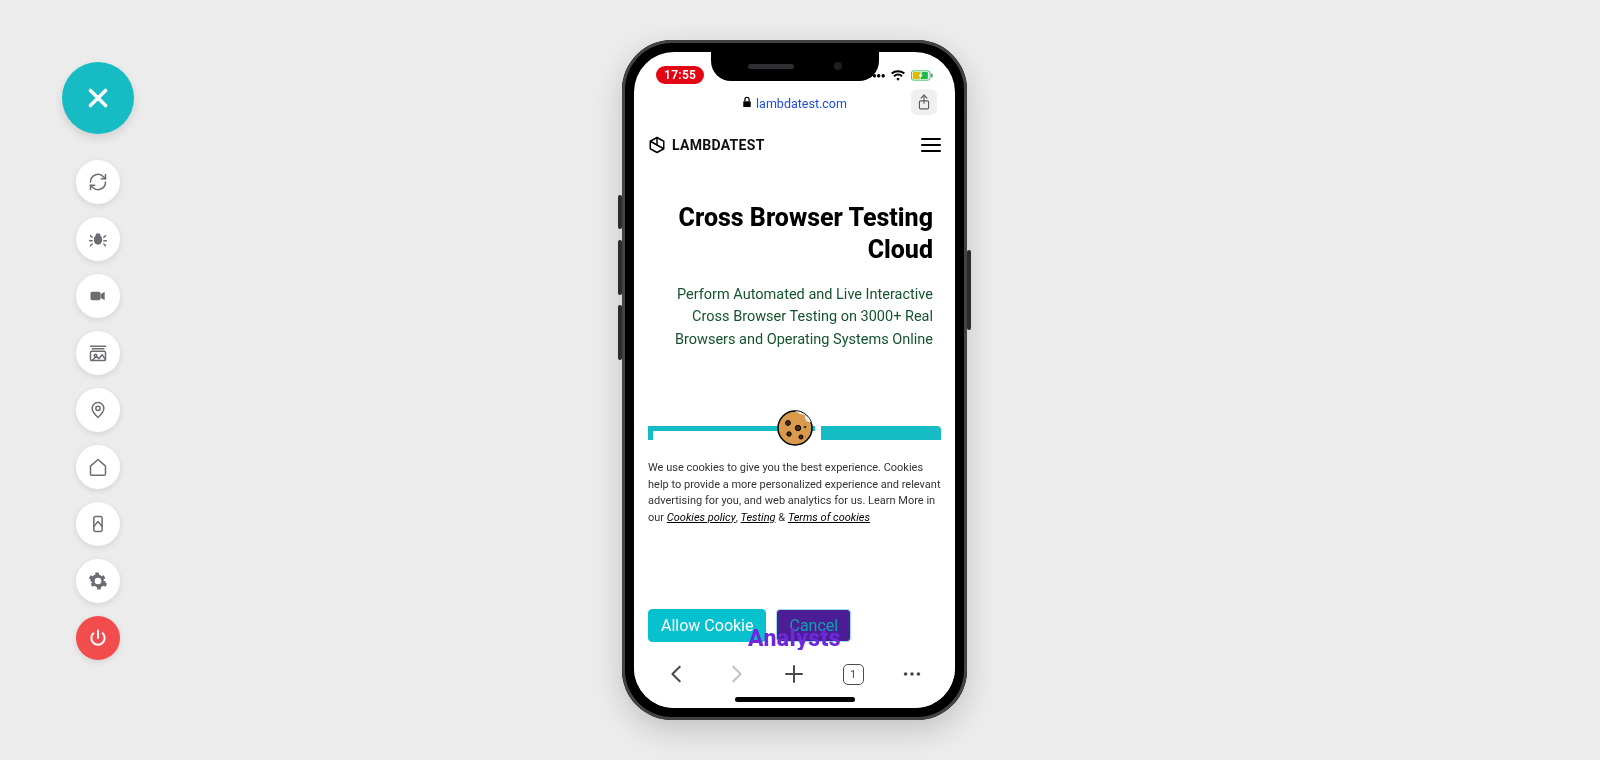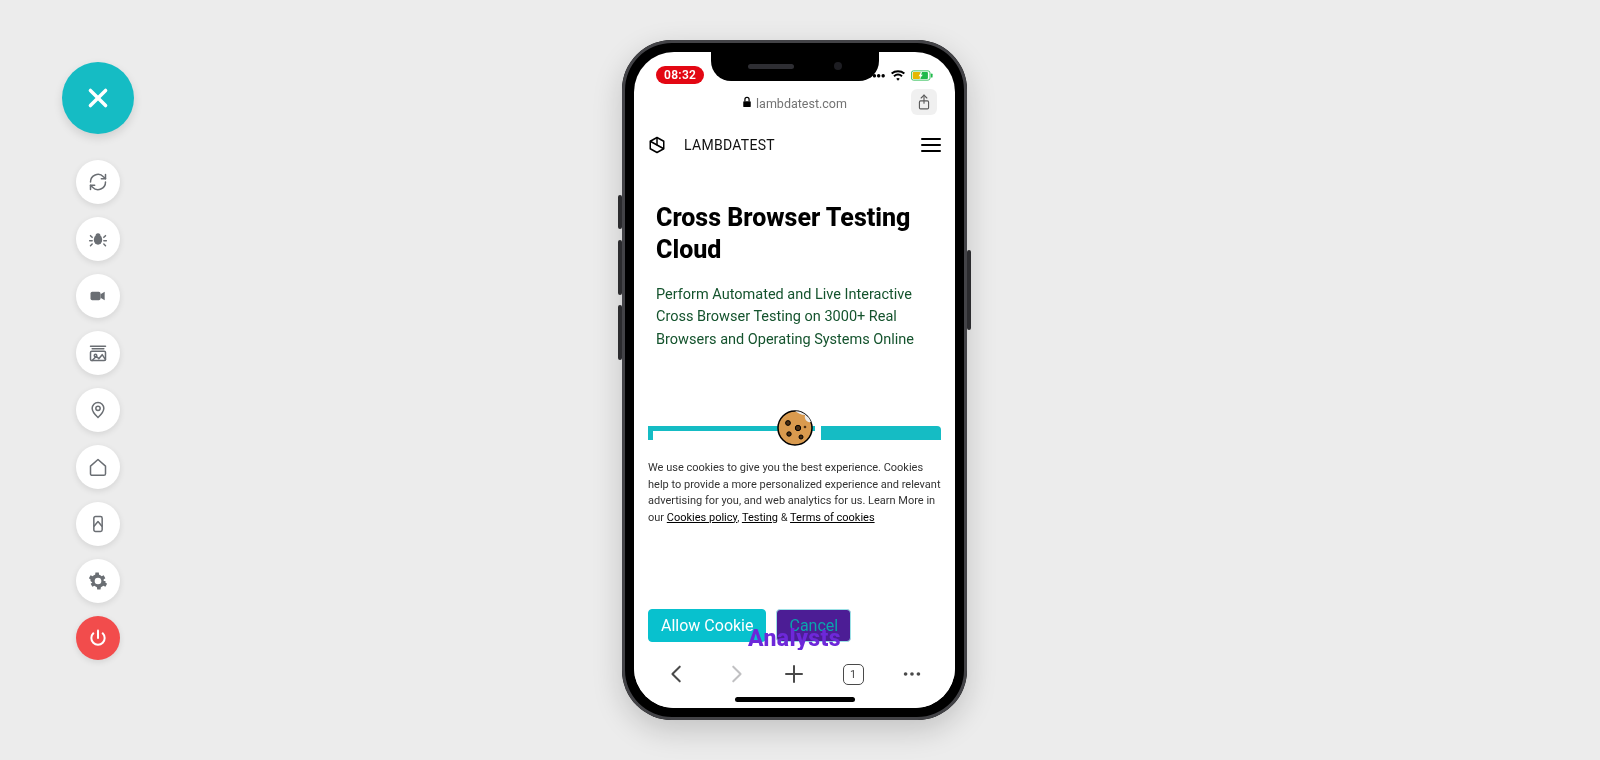--- a/index.html
+++ b/index.html
@@ -88,67 +88,67 @@
   }
   .status-right{display:flex;align-items:center;gap:6px;}
   .status-right .sig{font-size:8px;letter-spacing:-0.5px;color:#000;}
   .status-right .wifi-ico{display:inline-flex;}
   .batt-svg{display:block;}
   
   
   .url-row{
     position:absolute;top:40px;left:0;right:0;
     display:flex;align-items:center;justify-content:center;
-    padding:0 20px;height:22px;font-size:12.5px;color:#737373;
+    padding:0 20px;height:22px;font-size:12.5px;color:#1d4ed8;
   }
   .url-row .lock{margin-right:4px;}
   .share-btn{
     position:absolute;right:18px;top:-3px;width:26px;height:26px;border-radius:6px;
     background:rgba(0,0,0,0.06);display:flex;align-items:center;justify-content:center;
     color:#5c5c5c;
   }
 
   
   .page{
     position:absolute;left:0;right:0;top:78px;bottom:58px;
     overflow:hidden;
     padding:0 0 0 0;
   }
 
   .site-header{
     display:flex;align-items:center;justify-content:space-between;
     padding:6px 14px 4px 14px;
   }
-  .brand{display:flex;align-items:center;gap:18px;font-weight:400;font-size:14px;letter-spacing:0.3px;}
+  .brand{display:flex;align-items:center;gap:6px;font-weight:700;font-size:14px;letter-spacing:0.3px;}
   .brand .logo{width:18px;height:18px;}
   .menu-icon{width:20px;display:flex;flex-direction:column;gap:4px;cursor:pointer;}
   .menu-icon span{display:block;height:2px;background:#000;border-radius:1px;}
 
   .hero{
-    text-align:left;padding:44px 22px 0 22px;
+    text-align:right;padding:44px 22px 0 22px;
   }
   .hero h1{
     font-size:25px;line-height:1.28;margin:0 0 18px 0;font-weight:800;color:#000;
   }
   .hero p{
     margin:0 auto;font-size:14.5px;line-height:1.55;color:#14532d;max-width:280px;
   }
 
   .teal-bar{
     position:absolute;left:14px;right:14px;top:296px;height:14px;
     display:flex;
   }
   .teal-bar .seg1{flex:1.35;border-top:5px solid var(--teal);border-left:5px solid var(--teal);}
   .teal-bar .seg2{flex:1;background:var(--teal);height:14px;margin-left:6px;border-radius:0 4px 0 0;}
 
   .cookie-card{
     position:absolute;left:14px;right:14px;top:330px;
     font-size:11px;line-height:1.5;color:#333;
   }
-  .cookie-card a{color:#000;text-decoration:underline;cursor:pointer;}
+  .cookie-card a{color:#000;text-decoration:underline;cursor:pointer;font-style:italic;}
 
   .cookie-icon{
     position:absolute;top:277px;left:50%;transform:translateX(-50%);
     width:40px;height:40px;z-index:5;
   }
 
   .cookie-actions{
     position:absolute;left:14px;bottom:8px;display:flex;gap:10px;
   }
   .btn{
@@ -265,21 +265,21 @@
   <div class="side-btn pwr"></div>
 
   <div class="phone-screen">
 
     <div class="notch">
       <span class="speaker"></span>
       <span class="cam"></span>
     </div>
 
     <div class="status-bar">
-      <span class="time-pill">08:32</span>
+      <span class="time-pill">17:55</span>
       <span class="status-right">
         <span class="sig">●●●●</span>
         <span class="wifi-ico">
           <svg width="14" height="11" viewBox="0 0 24 18" fill="#000">
               <path d="M12 18l-3-3.6a5 5 0 0 1 6 0L12 18zM4 8.8a13 13 0 0 1 16 0l-2.2 2.6a9.5 9.5 0 0 0-11.6 0L4 8.8zM0 4.2a19 19 0 0 1 24 0l-2.2 2.6a15.6 15.6 0 0 0-19.6 0L0 4.2z"></path>
             </svg>
         </span>
         <span>
           <svg class="batt-svg" width="22" height="11" viewBox="0 0 26 12">
               <rect x="0.5" y="0.5" width="22" height="11" rx="2.5" fill="none" stroke="#1fb94a" stroke-width="1"></rect>

